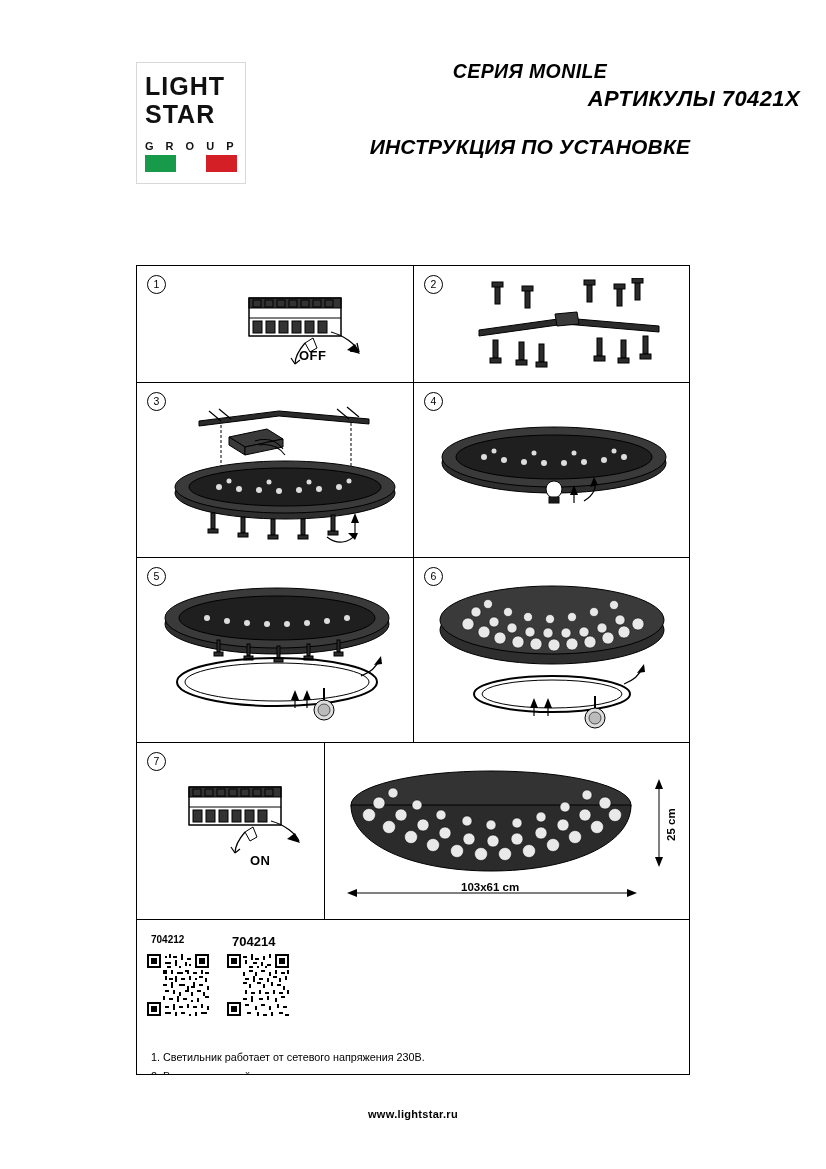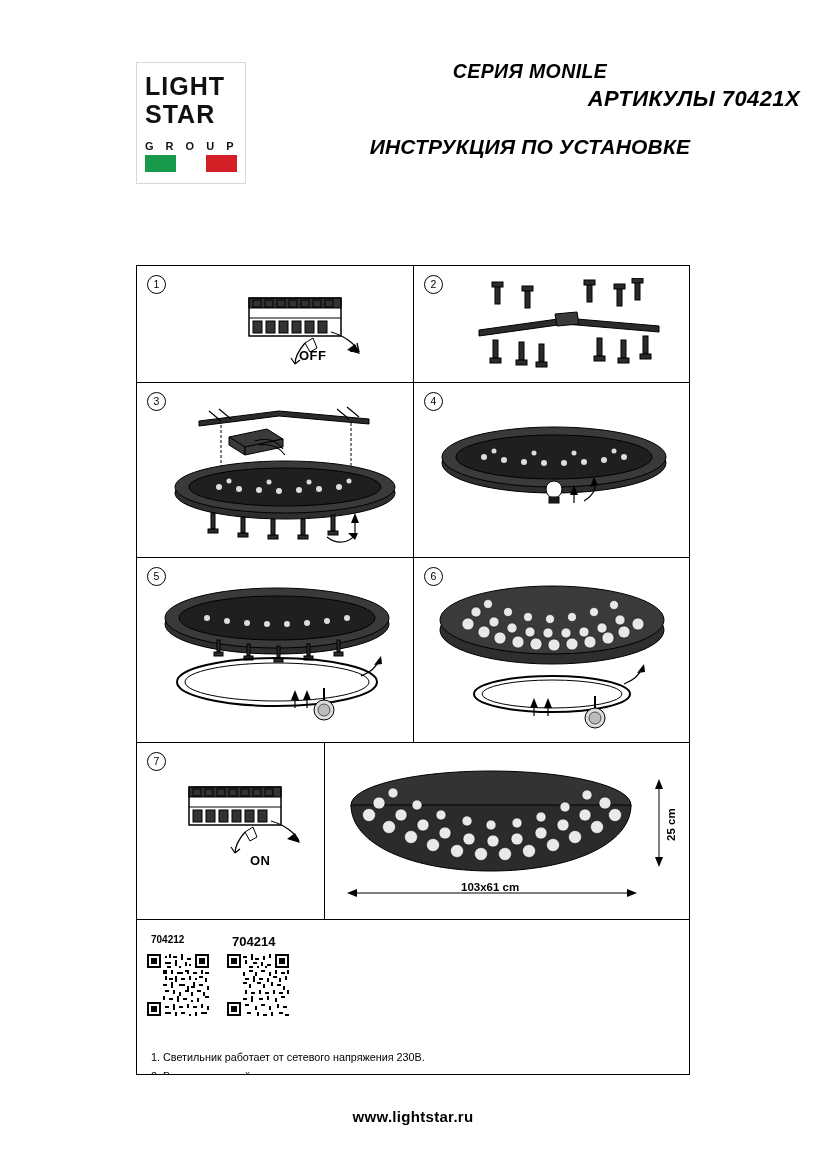--- a/index.html
+++ b/index.html
@@ -161,21 +161,21 @@
     white-space: nowrap;
   }
 
   
   .site {
     position: absolute;
     left: 0;
     top: 1108px;
     width: 826px;
     text-align: center;
-    font-size: 15px;
+    font-size: 11px;
     font-weight: bold;
     letter-spacing: 0.3px;
   }
 </style>
 </head>
 <body>
 
 <div class="header">
 
   <div class="logo-box">

